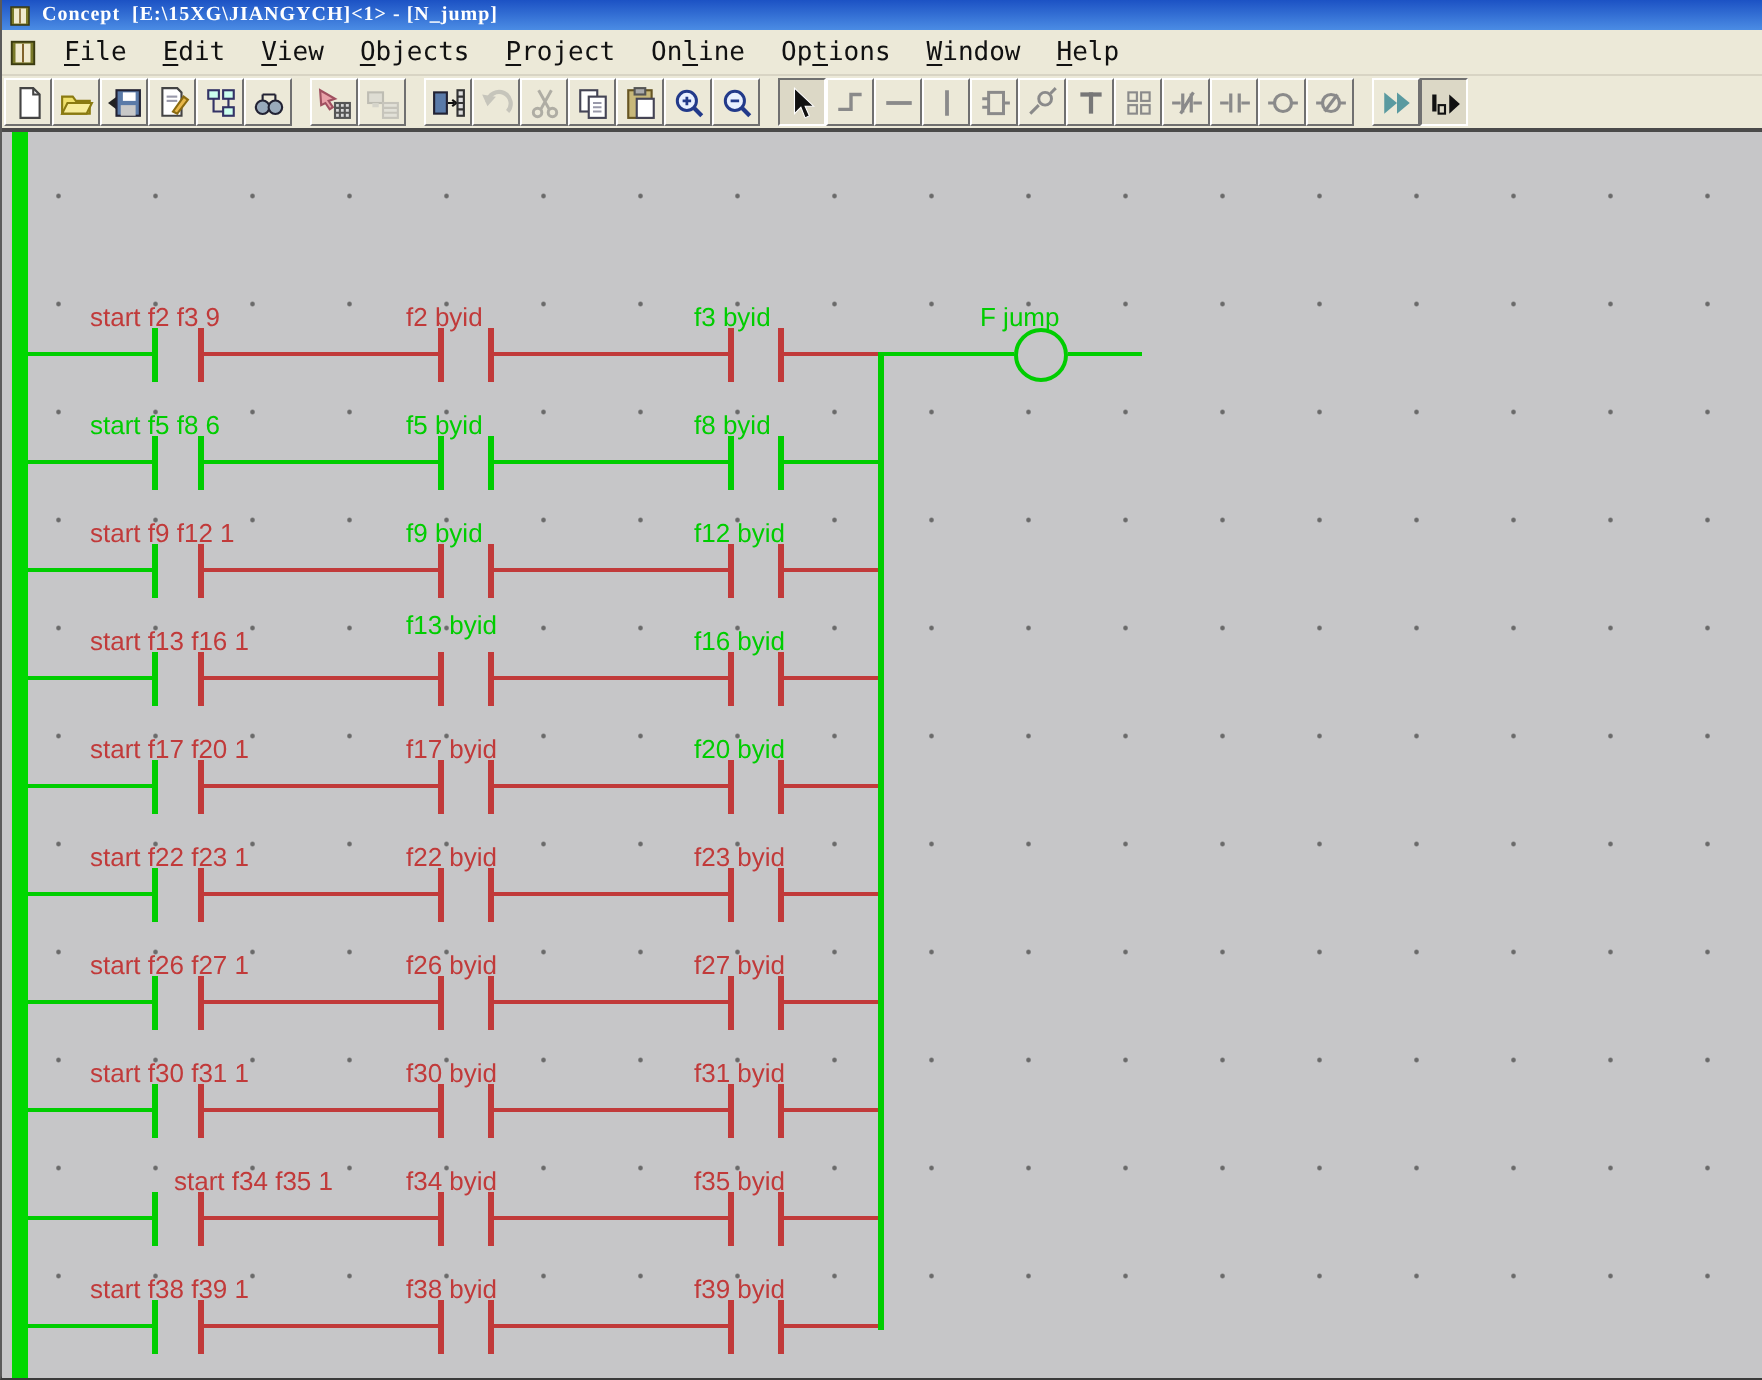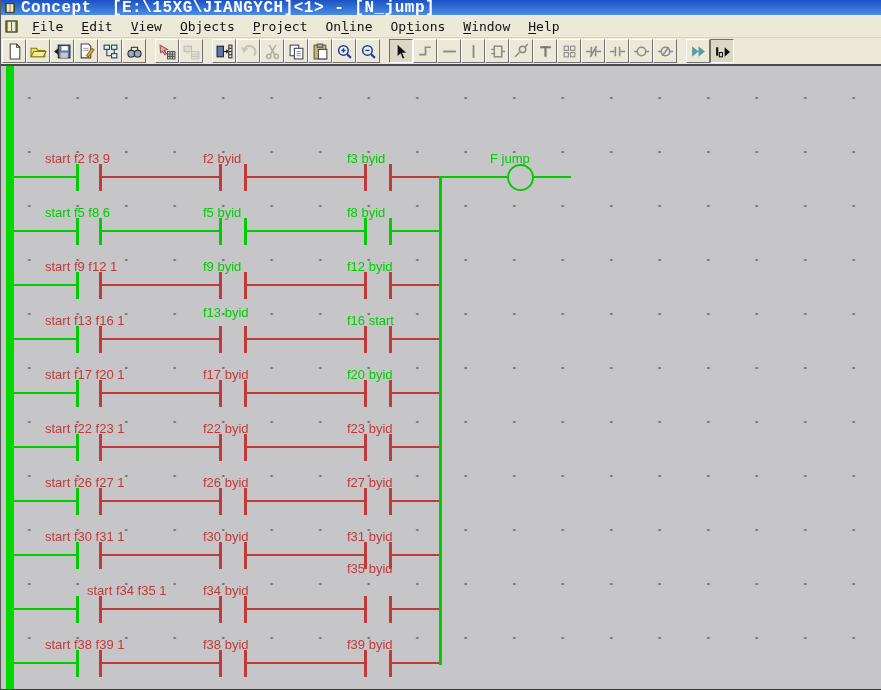--- a/index.html
+++ b/index.html
@@ -5,22 +5,22 @@
   * { margin:0; padding:0; box-sizing:border-box; }
   html,body { width:881px; height:690px; overflow:hidden; background:#c6c6c8; }
   .app { position:relative; width:881px; height:690px;
          font-family:"Liberation Sans", sans-serif;
          border-left:1px solid #5a5a5a; border-bottom:2px solid #3a3a3a; }
 
   
   .titlebar { height:15px; display:flex; align-items:center; gap:5px; padding-left:3px;
               background:linear-gradient(#1c52c4,#4b8ce4); }
   .titlebar .app-ic { width:12px; height:12px; flex:0 0 auto; }
-  .title-text { color:#ffffff; font-family:Liberation Mono, monospace;
-                font-size:16px; font-weight:bold; white-space:pre; letter-spacing:0.5px; }
+  .title-text { color:#ffffff; font-family:Liberation Serif, serif;
+                font-size:10px; font-weight:bold; white-space:pre; letter-spacing:0.5px; }
 
   
   .menubar { height:23px; background:#ece9d8; display:flex; align-items:center;
              border-bottom:1px solid #d8d4c4; padding-left:2px; }
   .menubar .app-ic { width:15px; height:15px; margin:0 4px 0 1px; }
   .menu-item { font-family:"DejaVu Sans Mono", monospace; font-size:13px; color:#111;
                padding:1px 9px; cursor:default; white-space:pre; }
   .menu-item u { text-underline-offset:2px; }
 
   
@@ -419,21 +419,21 @@
           <div class="lad-bar" style="left: 218px; top: 206px; height: 27px; background: rgb(193, 58, 58);"></div>
           <div class="lad-bar" style="left: 243px; top: 206px; height: 27px; background: rgb(193, 58, 58);"></div>
           <div class="lad-wire" style="left: 246px; top: 218px; width: 117px; background: rgb(193, 58, 58);"></div>
           <div class="lad-bar" style="left: 363px; top: 206px; height: 27px; background: rgb(193, 58, 58);"></div>
           <div class="lad-bar" style="left: 388px; top: 206px; height: 27px; background: rgb(193, 58, 58);"></div>
           <div class="lad-wire" style="left: 391px; top: 218px; width: 50px; background: rgb(193, 58, 58);"></div>
         </div>
         <div>
           <div class="lad-label" style="left: 44px; top: 248px; color: rgb(193, 58, 58);">start f13 f16 1</div>
           <div class="lad-label" style="left: 202px; top: 240px; color: rgb(0, 205, 0);">f13 byid</div>
-          <div class="lad-label" style="left: 346px; top: 248px; color: rgb(0, 205, 0);">f16 start</div>
+          <div class="lad-label" style="left: 346px; top: 248px; color: rgb(0, 205, 0);">f16 byid</div>
           <div class="lad-wire" style="left: 13px; top: 272px; width: 62px; background: rgb(0, 205, 0);"></div>
           <div class="lad-bar" style="left: 75px; top: 260px; height: 27px; background: rgb(0, 205, 0);"></div>
           <div class="lad-bar" style="left: 98px; top: 260px; height: 27px; background: rgb(193, 58, 58);"></div>
           <div class="lad-wire" style="left: 101px; top: 272px; width: 117px; background: rgb(193, 58, 58);"></div>
           <div class="lad-bar" style="left: 218px; top: 260px; height: 27px; background: rgb(193, 58, 58);"></div>
           <div class="lad-bar" style="left: 243px; top: 260px; height: 27px; background: rgb(193, 58, 58);"></div>
           <div class="lad-wire" style="left: 246px; top: 272px; width: 117px; background: rgb(193, 58, 58);"></div>
           <div class="lad-bar" style="left: 363px; top: 260px; height: 27px; background: rgb(193, 58, 58);"></div>
           <div class="lad-bar" style="left: 388px; top: 260px; height: 27px; background: rgb(193, 58, 58);"></div>
           <div class="lad-wire" style="left: 391px; top: 272px; width: 50px; background: rgb(193, 58, 58);"></div>
@@ -494,21 +494,21 @@
           <div class="lad-bar" style="left: 218px; top: 476px; height: 27px; background: rgb(193, 58, 58);"></div>
           <div class="lad-bar" style="left: 243px; top: 476px; height: 27px; background: rgb(193, 58, 58);"></div>
           <div class="lad-wire" style="left: 246px; top: 488px; width: 117px; background: rgb(193, 58, 58);"></div>
           <div class="lad-bar" style="left: 363px; top: 476px; height: 27px; background: rgb(193, 58, 58);"></div>
           <div class="lad-bar" style="left: 388px; top: 476px; height: 27px; background: rgb(193, 58, 58);"></div>
           <div class="lad-wire" style="left: 391px; top: 488px; width: 50px; background: rgb(193, 58, 58);"></div>
         </div>
         <div>
           <div class="lad-label" style="left: 44px; top: 518px; color: rgb(193, 58, 58); margin-left: 42px;">start f34 f35 1</div>
           <div class="lad-label" style="left: 202px; top: 518px; color: rgb(193, 58, 58);">f34 byid</div>
-          <div class="lad-label" style="left: 346px; top: 496px; color: rgb(193, 58, 58); text-align: right;">f35 byid</div>
+          <div class="lad-label" style="left: 346px; top: 518px; color: rgb(193, 58, 58); text-align: right;">f35 byid</div>
           <div class="lad-wire" style="left: 13px; top: 542px; width: 62px; background: rgb(0, 205, 0);"></div>
           <div class="lad-bar" style="left: 75px; top: 530px; height: 27px; background: rgb(0, 205, 0);"></div>
           <div class="lad-bar" style="left: 98px; top: 530px; height: 27px; background: rgb(193, 58, 58);"></div>
           <div class="lad-wire" style="left: 101px; top: 542px; width: 117px; background: rgb(193, 58, 58);"></div>
           <div class="lad-bar" style="left: 218px; top: 530px; height: 27px; background: rgb(193, 58, 58);"></div>
           <div class="lad-bar" style="left: 243px; top: 530px; height: 27px; background: rgb(193, 58, 58);"></div>
           <div class="lad-wire" style="left: 246px; top: 542px; width: 117px; background: rgb(193, 58, 58);"></div>
           <div class="lad-bar" style="left: 363px; top: 530px; height: 27px; background: rgb(193, 58, 58);"></div>
           <div class="lad-bar" style="left: 388px; top: 530px; height: 27px; background: rgb(193, 58, 58);"></div>
           <div class="lad-wire" style="left: 391px; top: 542px; width: 50px; background: rgb(193, 58, 58);"></div>

